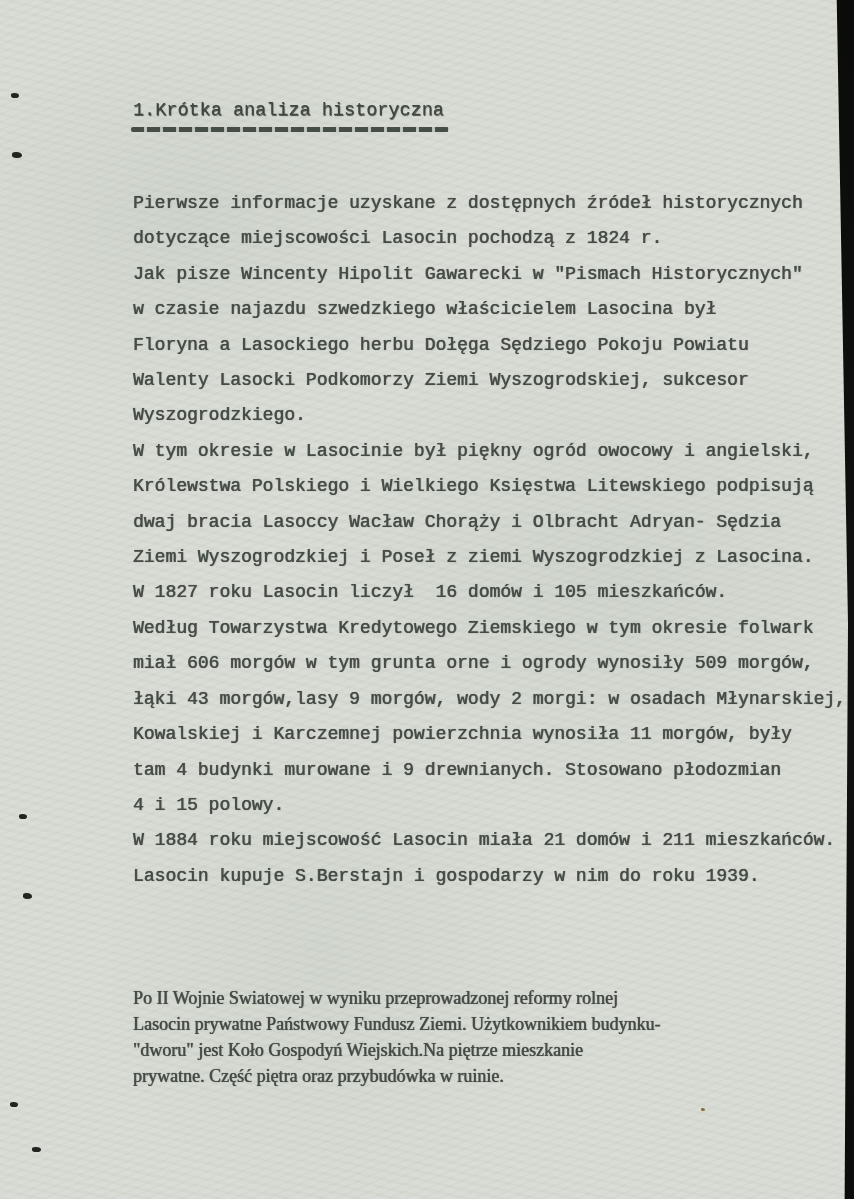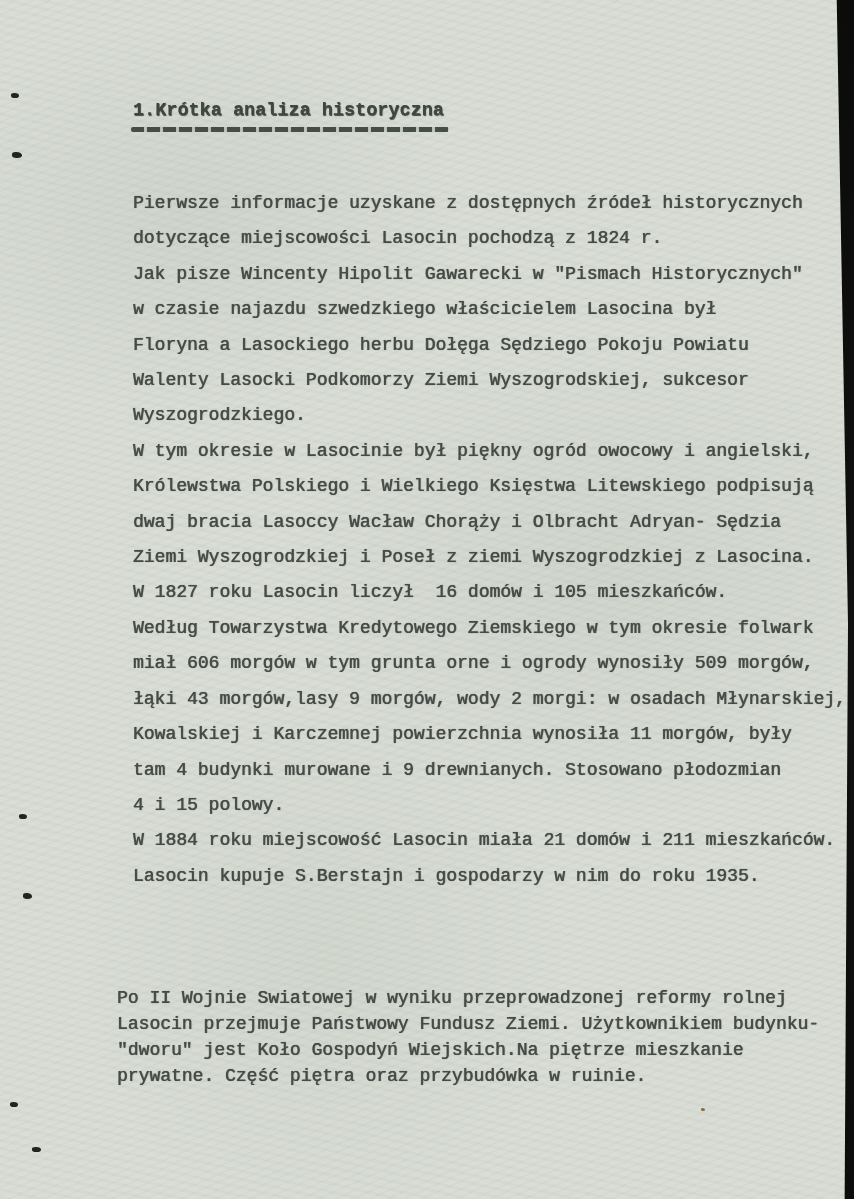--- a/index.html
+++ b/index.html
@@ -27,21 +27,21 @@
     font-size: 18px;
     letter-spacing: 0px;
     color: #454b46;
     text-shadow: 0.5px 0.4px 0.8px rgba(58,64,59,0.85), -0.3px 0.2px 0.6px rgba(58,64,59,0.45);
   }
   .doc-title {
     position: absolute;
     left: 133px;
     top: 100px;
     font-size: 18.5px;
-    font-weight: bold;
+    font-weight: normal;
     color: #3e463f;
     text-shadow: 0.6px 0.5px 0.9px rgba(50,58,50,0.9);
   }
   .title-underline {
     position: absolute;
     left: 131px;
     top: 127px;
     width: 318px;
     height: 5px;
     background: repeating-linear-gradient(90deg,
@@ -52,23 +52,24 @@
   }
   .body-block {
     position: absolute;
     left: 133px;
     top: 186px;
     width: 716px;
   }
   .body-block .type { line-height: 35.4px; }
   .footer-block {
     position: absolute;
-    left: 117px;
+    left: 133px;
     top: 985px;
     width: 716px;
+    font-family: Liberation Serif, serif;
   }
   .footer-block .type { line-height: 26px; }
   .scan-edge {
     position: absolute;
     top: 0;
     left: 830px;
     width: 24px;
     height: 1199px;
     background: linear-gradient(180deg, #0b0c0a 0%, #101210 55%, #0c0d0b 100%);
     clip-path: polygon(28% 0%, 100% 0%, 100% 100%, 61% 100%, 75% 52%);
@@ -102,26 +103,26 @@
     <div class="type">dwaj bracia Lasoccy Wacław Chorąży i Olbracht Adryan- Sędzia</div>
     <div class="type">Ziemi Wyszogrodzkiej i Poseł z ziemi Wyszogrodzkiej z Lasocina.</div>
     <div class="type">W 1827 roku Lasocin liczył  16 domów i 105 mieszkańców.</div>
     <div class="type">Według Towarzystwa Kredytowego Ziemskiego w tym okresie folwark</div>
     <div class="type">miał 606 morgów w tym grunta orne i ogrody wynosiły 509 morgów,</div>
     <div class="type">łąki 43 morgów,lasy 9 morgów, wody 2 morgi: w osadach Młynarskiej,</div>
     <div class="type">Kowalskiej i Karczemnej powierzchnia wynosiła 11 morgów, były</div>
     <div class="type">tam 4 budynki murowane i 9 drewnianych. Stosowano płodozmian</div>
     <div class="type">4 i 15 polowy.</div>
     <div class="type">W 1884 roku miejscowość Lasocin miała 21 domów i 211 mieszkańców.</div>
-    <div class="type">Lasocin kupuje S.Berstajn i gospodarzy w nim do roku 1935.</div>
+    <div class="type">Lasocin kupuje S.Berstajn i gospodarzy w nim do roku 1939.</div>
   </div>
 
   <div class="footer-block">
     <div class="type">Po II Wojnie Swiatowej w wyniku przeprowadzonej reformy rolnej</div>
-    <div class="type">Lasocin przejmuje Państwowy Fundusz Ziemi. Użytkownikiem budynku-</div>
+    <div class="type">Lasocin prywatne Państwowy Fundusz Ziemi. Użytkownikiem budynku-</div>
     <div class="type">"dworu" jest Koło Gospodyń Wiejskich.Na piętrze mieszkanie</div>
     <div class="type">prywatne. Część piętra oraz przybudówka w ruinie.</div>
   </div>
 
   <div class="speck" style="left:11px; top:93px; width:8px; height:5px;"></div>
   <div class="speck" style="left:12px; top:152px; width:10px; height:6px;"></div>
   <div class="speck" style="left:19px; top:814px; width:8px; height:5px;"></div>
   <div class="speck" style="left:23px; top:893px; width:9px; height:6px;"></div>
   <div class="speck" style="left:10px; top:1102px; width:8px; height:5px;"></div>
   <div class="speck" style="left:32px; top:1147px; width:9px; height:5px;"></div>

